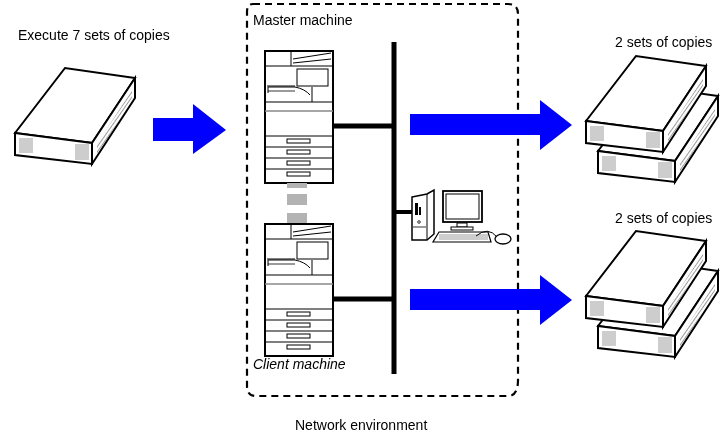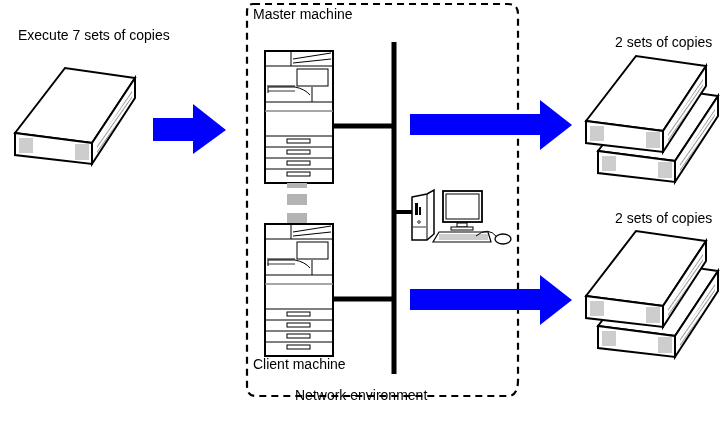--- a/index.html
+++ b/index.html
@@ -113,17 +113,17 @@
     <g transform="translate(598,261)">
         <use href="#stack"></use>
       </g>
     <g transform="translate(586,231)">
         <use href="#stack"></use>
       </g>
   </g>
 </svg>
 
 <div class="lbl" style="left:18px; top:28px;">Execute 7 sets of copies</div>
-<div class="lbl" style="left:253px; top:7px;text-align:center;">Master machine</div>
-<div class="lbl" style="left:253px; top:357px;">Client machine</div>
-<div class="lbl" style="left:295px; top:388px;">Network environment</div>
+<div class="lbl" style="left:253px; top:13px;text-align:center;">Master machine</div>
+<div class="lbl" style="left:253px; top:357px;font-style:italic;">Client machine</div>
+<div class="lbl" style="left:295px; top:418px;">Network environment</div>
 <div class="lbl" style="left:615px; top:35px;">2 sets of copies</div>
 <div class="lbl" style="left:615px; top:211px;">2 sets of copies</div>
 
 </body></html>

